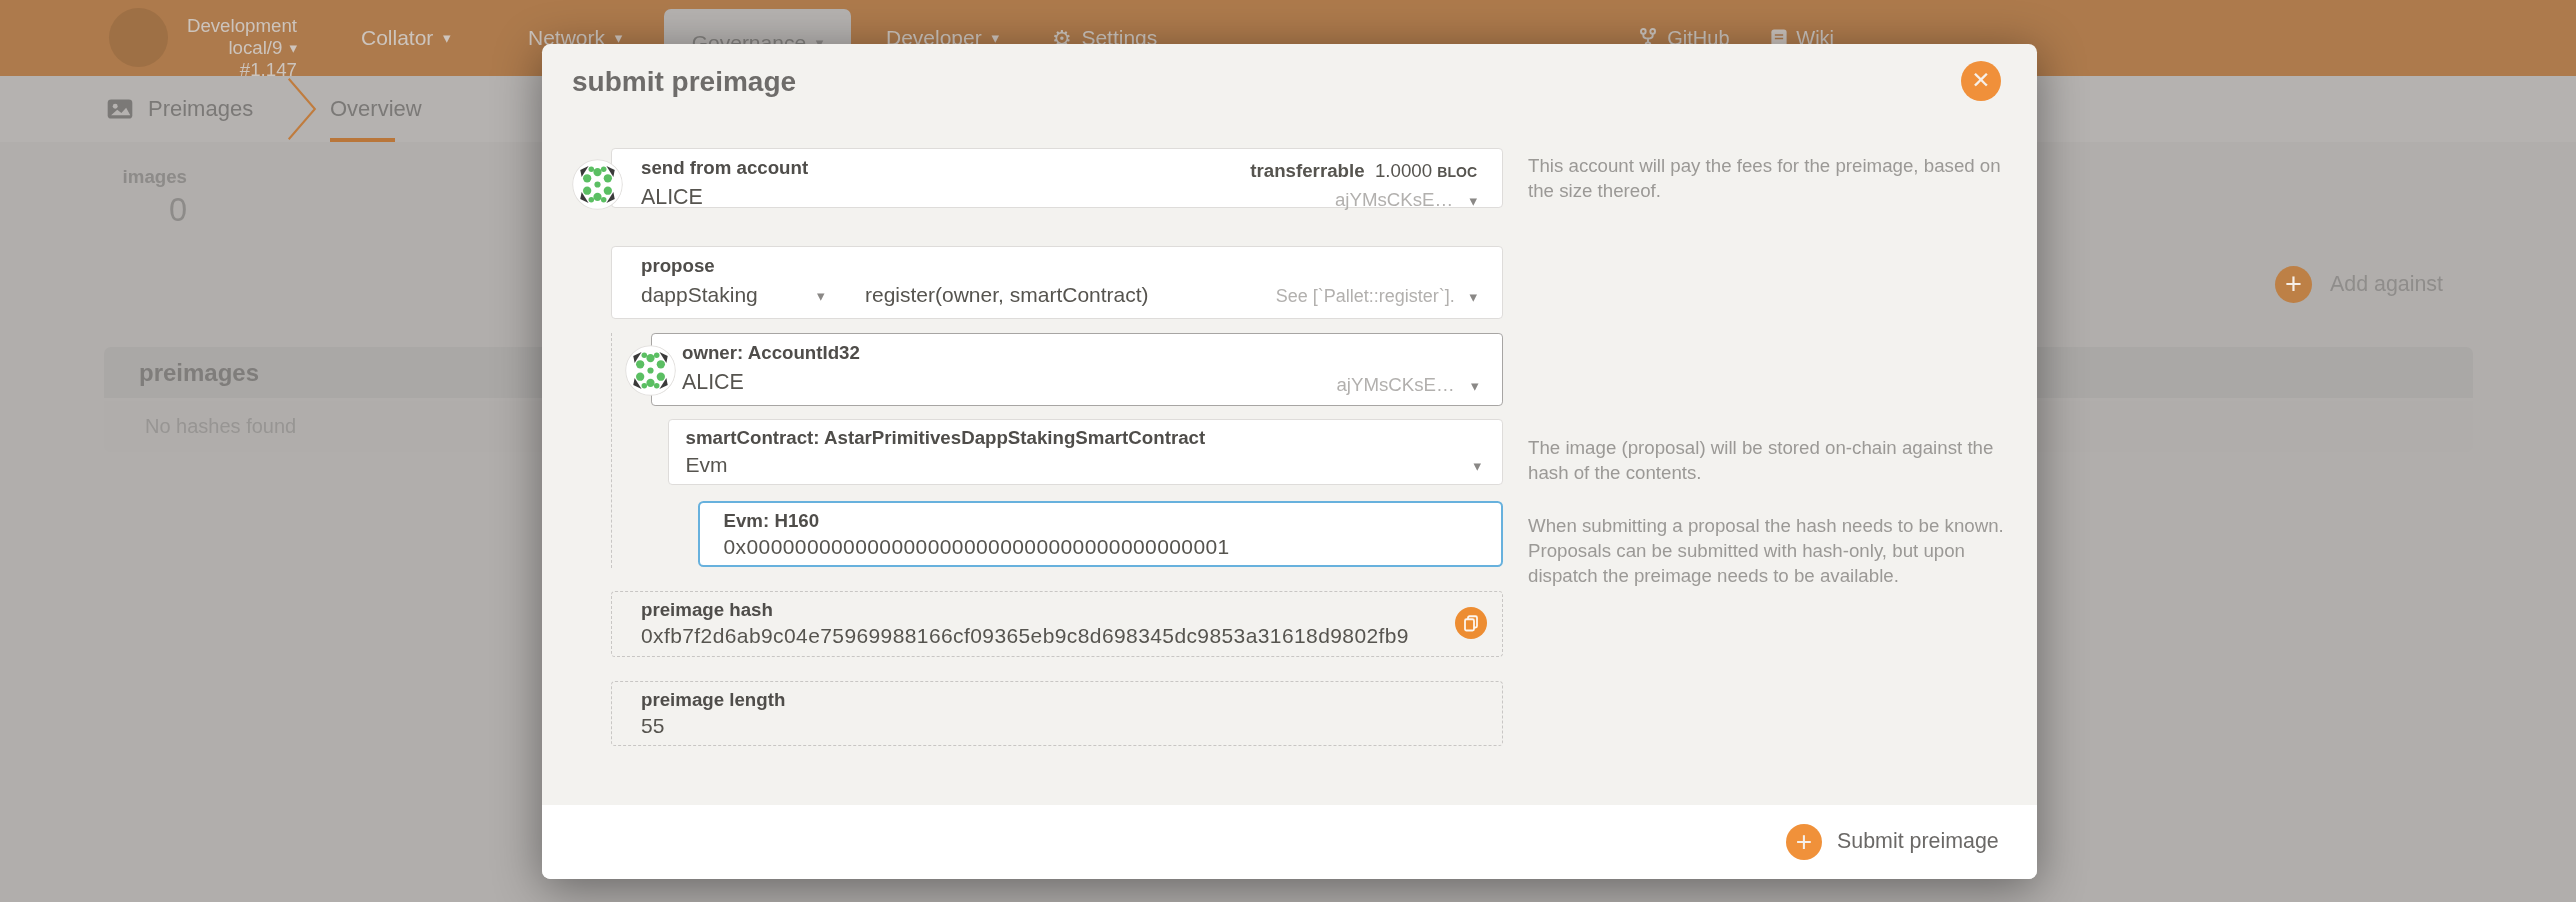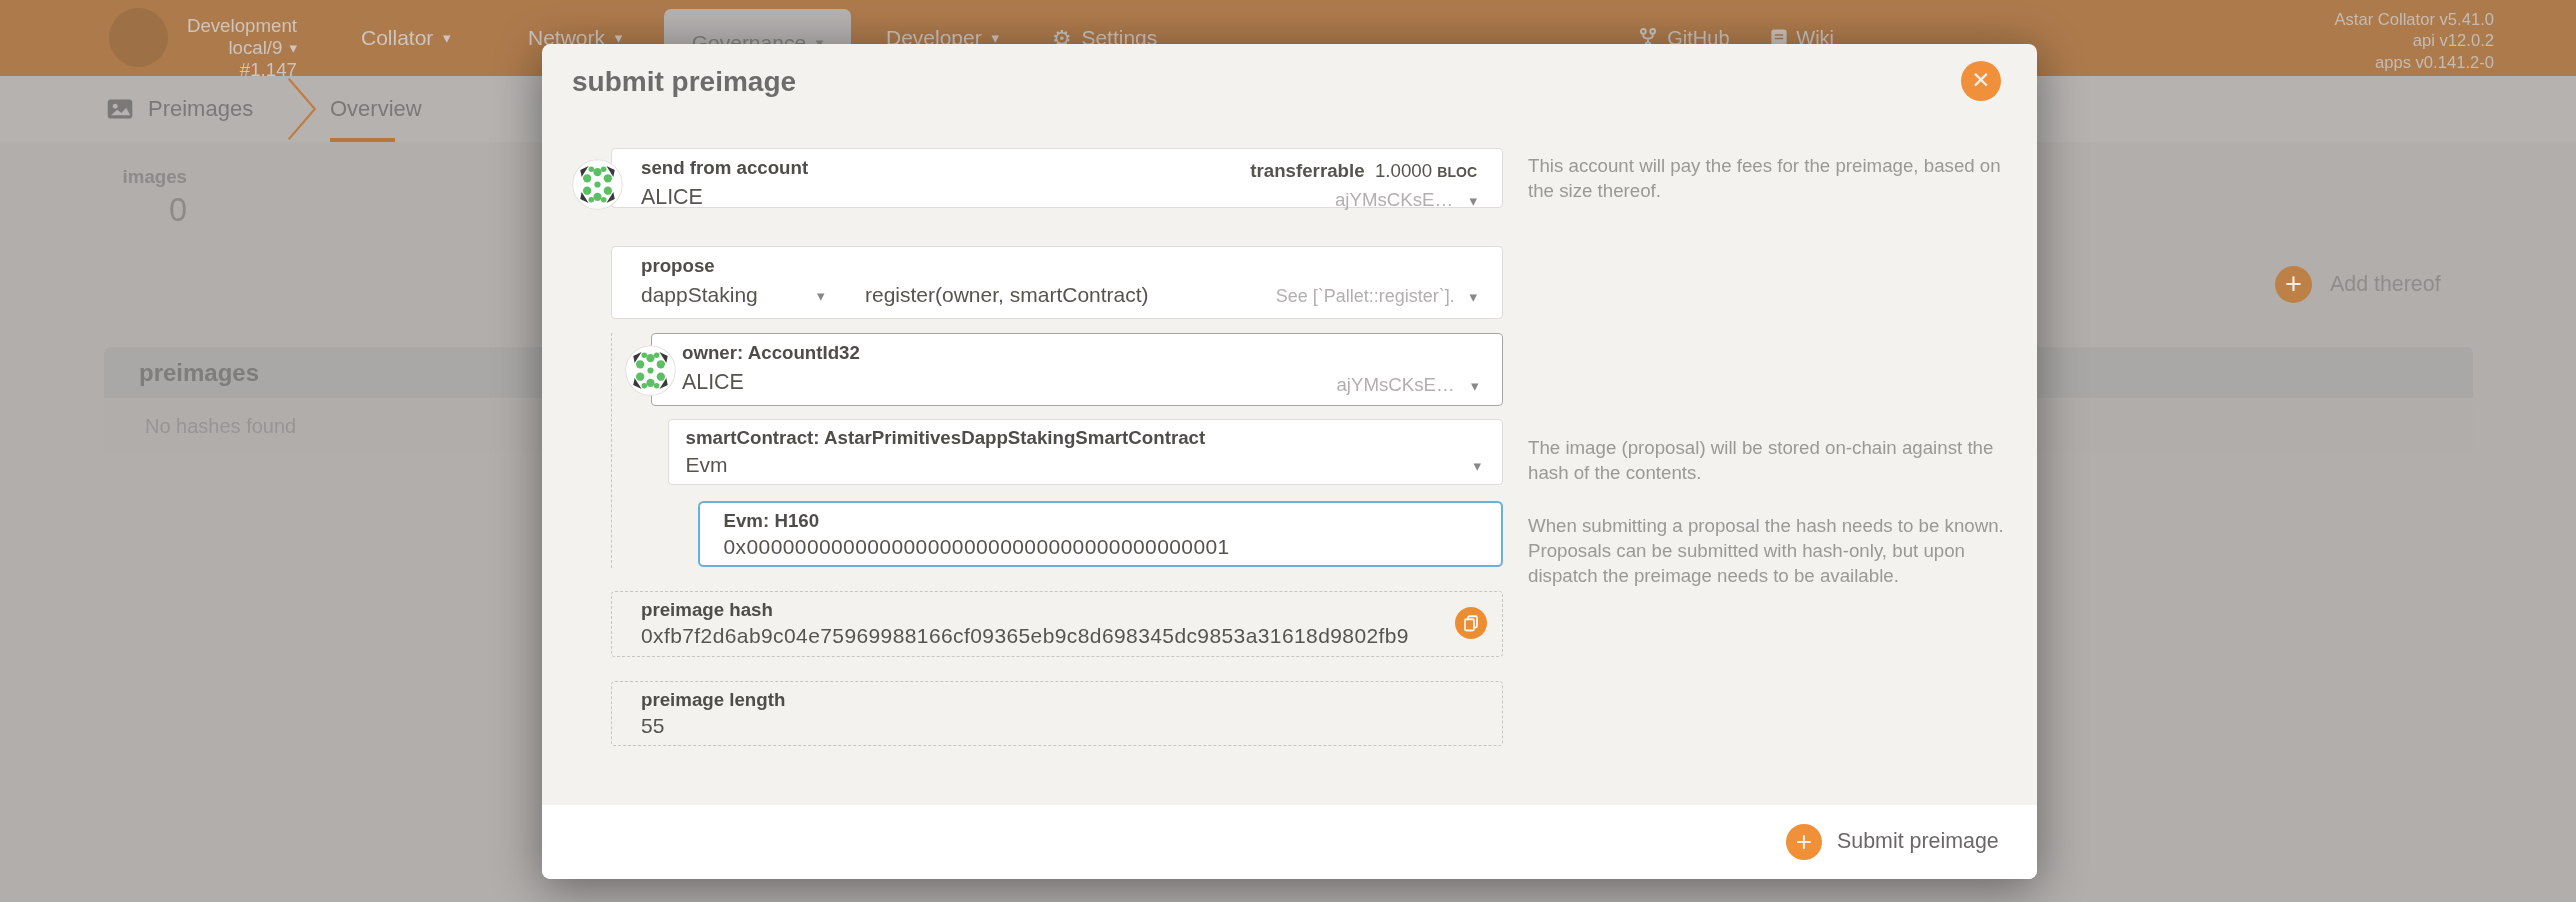--- a/index.html
+++ b/index.html
@@ -131,25 +131,20 @@
       <span>GitHub</span>
     </div>
     <div class="toplink" style="left:1770px;">
       <svg width="18" height="21" viewBox="0 0 13 15">
         <rect x="1" y="1" width="11" height="13" rx="2" fill="#c9c2bc"></rect>
         <path d="M3.5 5 h6 M3.5 7.5 h6" stroke="#ad7a4c" stroke-width="1.2"></path>
       </svg>
       <span>Wiki</span>
     </div>
 
-    <div class="versions">
-      <div>Astar Collator v5.41.0</div>
-      <div>api v12.0.2</div>
-      <div>apps v0.141.2-0</div>
-    </div>
   </header>
 
   <div class="tabsrow">
     <div class="bc-section">
       <svg width="26" height="22" viewBox="0 0 19 16">
         <rect x="0.5" y="1" width="18" height="14" rx="2.5" fill="#7b7977"></rect>
         <circle cx="6" cy="6" r="1.8" fill="#b5b2b0"></circle>
         <path d="M3 12.5 l4.5-4 3 2.5 3.5-4 3 5.5 z" fill="#b5b2b0"></path>
       </svg>
       <span>Preimages</span>
@@ -164,21 +159,21 @@
   </div>
 
   <main class="content">
     <div class="summary">
       <div class="lbl">images</div>
       <div class="val">0</div>
     </div>
 
     <div class="addbtn">
       <span class="circle-btn">+</span>
-      <span class="lbl">Add thereof</span>
+      <span class="lbl">Add against</span>
     </div>
 
     <div class="tblhead">
       <span class="lbl">preimages</span>
     </div>
     <div class="tblrow">
       <span class="lbl">No hashes found</span>
     </div>
   </main>
 

